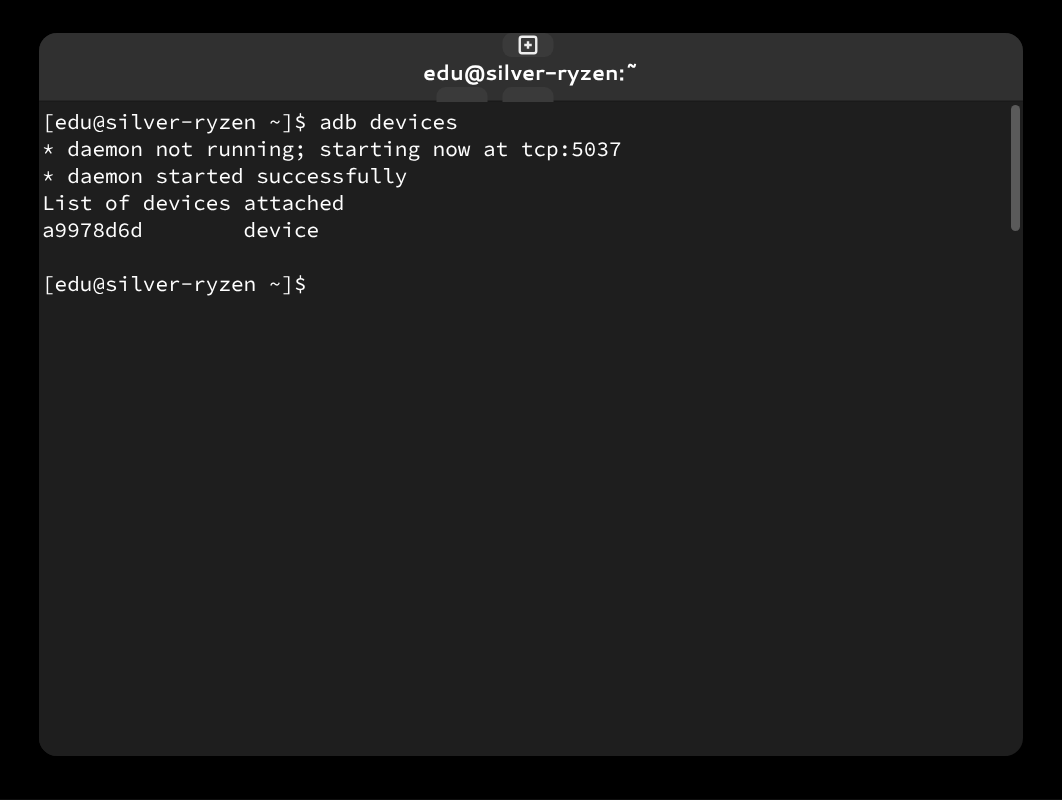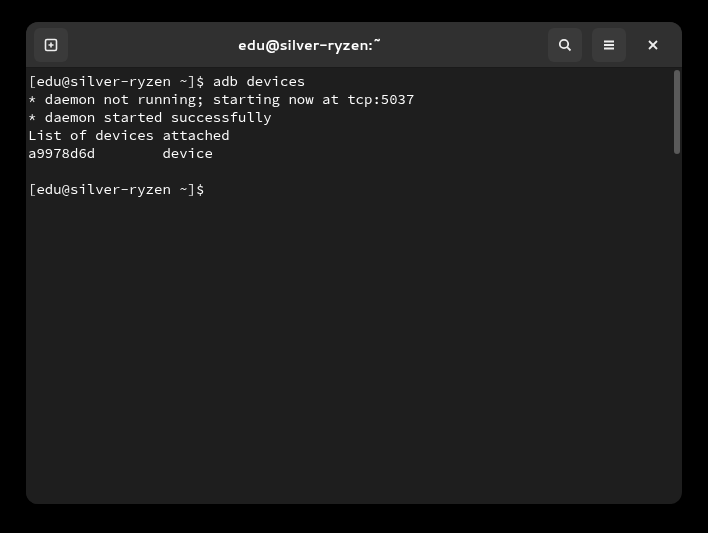--- a/index.html
+++ b/index.html
@@ -25,20 +25,21 @@
       overflow: hidden;
       box-shadow: 0 2px 8px rgba(0,0,0,0.5);
     }
     .titlebar {
       height: 46px;
       background: #303030;
       display: flex;
       align-items: center;
       padding: 0 8px;
       border-bottom: 1px solid #1a1a1a;
+      flex-direction: column;
     }
     .titlebar-button {
       width: 34px;
       height: 34px;
       background: #3a3a3a;
       border: none;
       border-radius: 6px;
       display: flex;
       align-items: center;
       justify-content: center;

